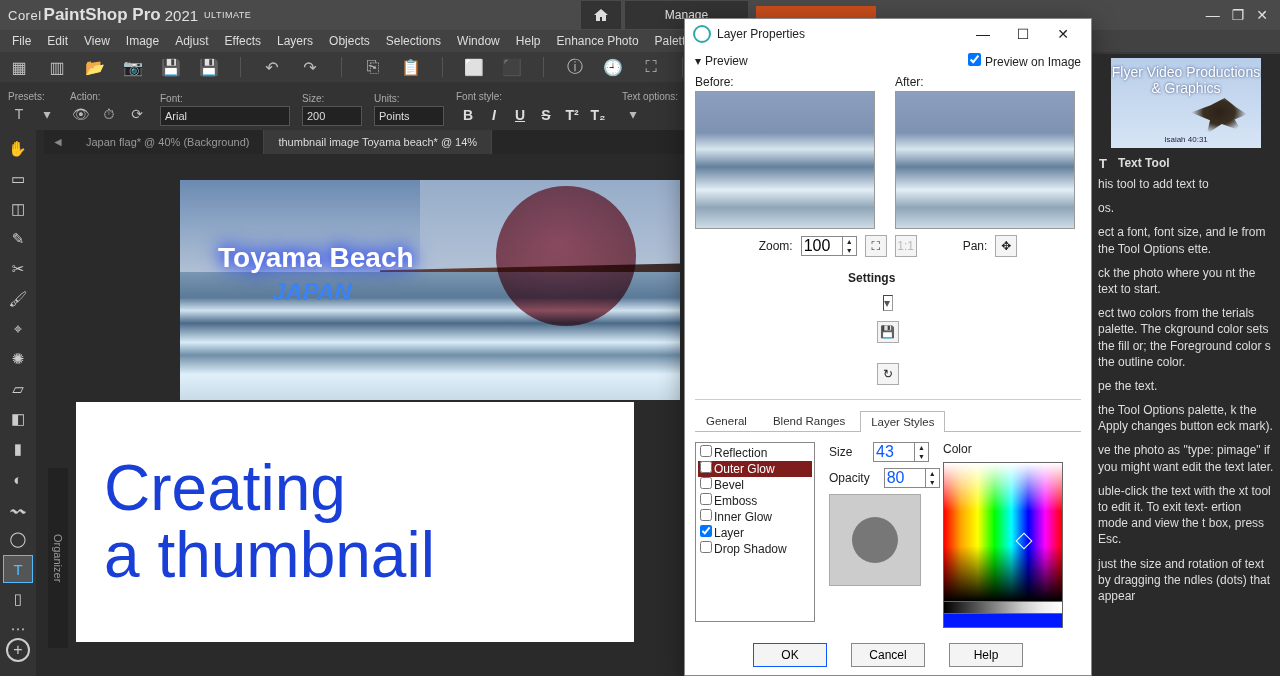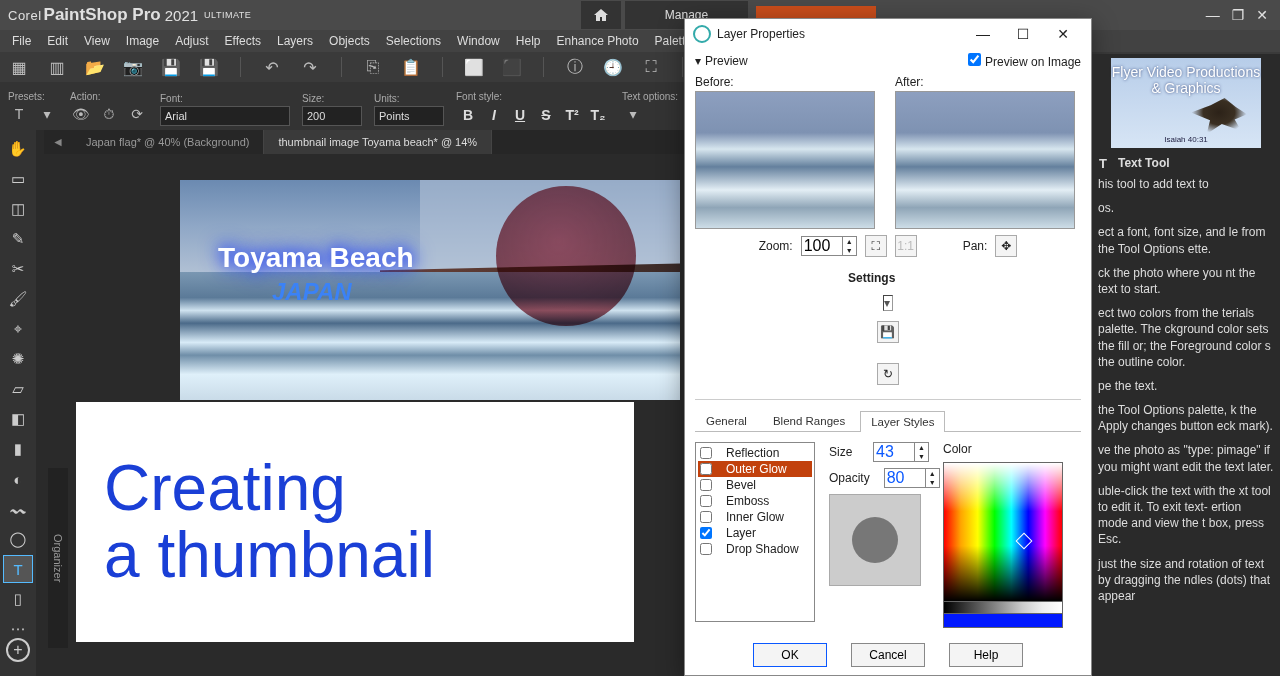--- a/index.html
+++ b/index.html
@@ -94,23 +94,23 @@
 .dlg-settings { display: flex; align-items: center; gap: 10px; margin: 14px 6px; flex-direction: column; }
 .dlg-settings .lbl { font-weight: bold; width: 80px; }
 .dlg-settings .combo { flex: 1; height: 24px; border: 1px inset #999; background: #fff; display: flex; align-items: center; justify-content: flex-end; padding-right: 2px; }
 .dlg-settings .combo::after { content: "▾"; color: #555; }
 .dlg-sep { border-top: 1px solid #ccc; margin: 4px 0 8px; }
 .tabs-row { display: flex; gap: 4px; border-bottom: 1px solid #bbb; margin: 10px 0 10px; }
 .tab { padding: 4px 10px; border: 1px solid transparent; border-bottom: 0; color: #333; font-size: 11.5px; }
 .tab.active { border-color: #bbb; background: #fff; position: relative; top: 1px; }
 .styles-body { display: flex; gap: 14px; }
 .styles-list { width: 120px; height: 180px; border: 1px solid #888; padding: 2px; font-size: 12px; }
-.styles-list .item { display: flex; align-items: center; gap: 14px; padding: 0 2px; line-height: 16px; }
+.styles-list .item { display: flex; gap: 2px; padding: 0 2px; line-height: 16px; }
 .styles-list .item input { width: 12px; height: 12px; }
-.styles-list .item.sel { background: #c2410c; color: #fff; }
+.styles-list .item.sel { background: #7f1d1d; color: #fff; }
 .styles-mid { width: 100px; }
 .styles-mid .row { display: flex; align-items: center; gap: 14px; margin-bottom: 6px; }
 .styles-mid label { width: 42px; font-size: 12px; }
 .sample-box { width: 92px; height: 92px; border: 1px solid #aaa; margin-top: 4px; background: #ccc; display: flex; align-items: center; justify-content: center; }
 .sample-box .circle { width: 46px; height: 46px; border-radius: 50%; background: #777; }
 .color-panel { flex: 1; }
 .color-panel .clabel { margin-bottom: 6px; }
 .hue-box { width: 120px; height: 140px; border: 1px solid #666; position: relative; background:
   linear-gradient(to bottom, rgba(255,255,255,1) 0%, rgba(255,255,255,0) 35%, rgba(0,0,0,0) 60%, rgba(0,0,0,1) 100%),
   linear-gradient(90deg, red, orange, yellow, lime, cyan, blue, magenta, red);

